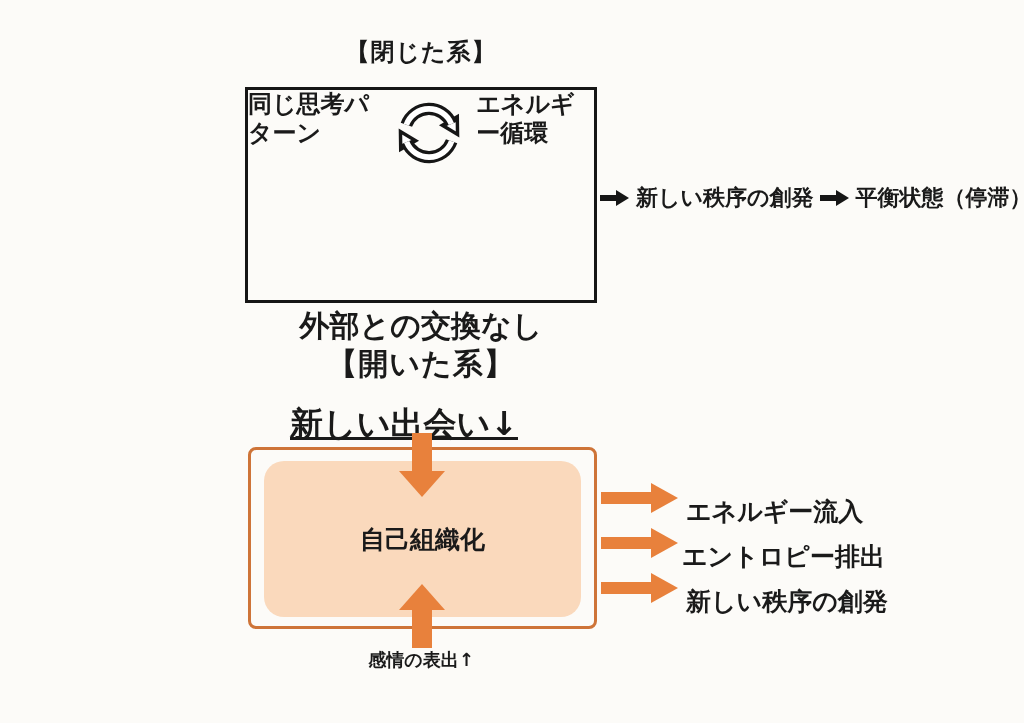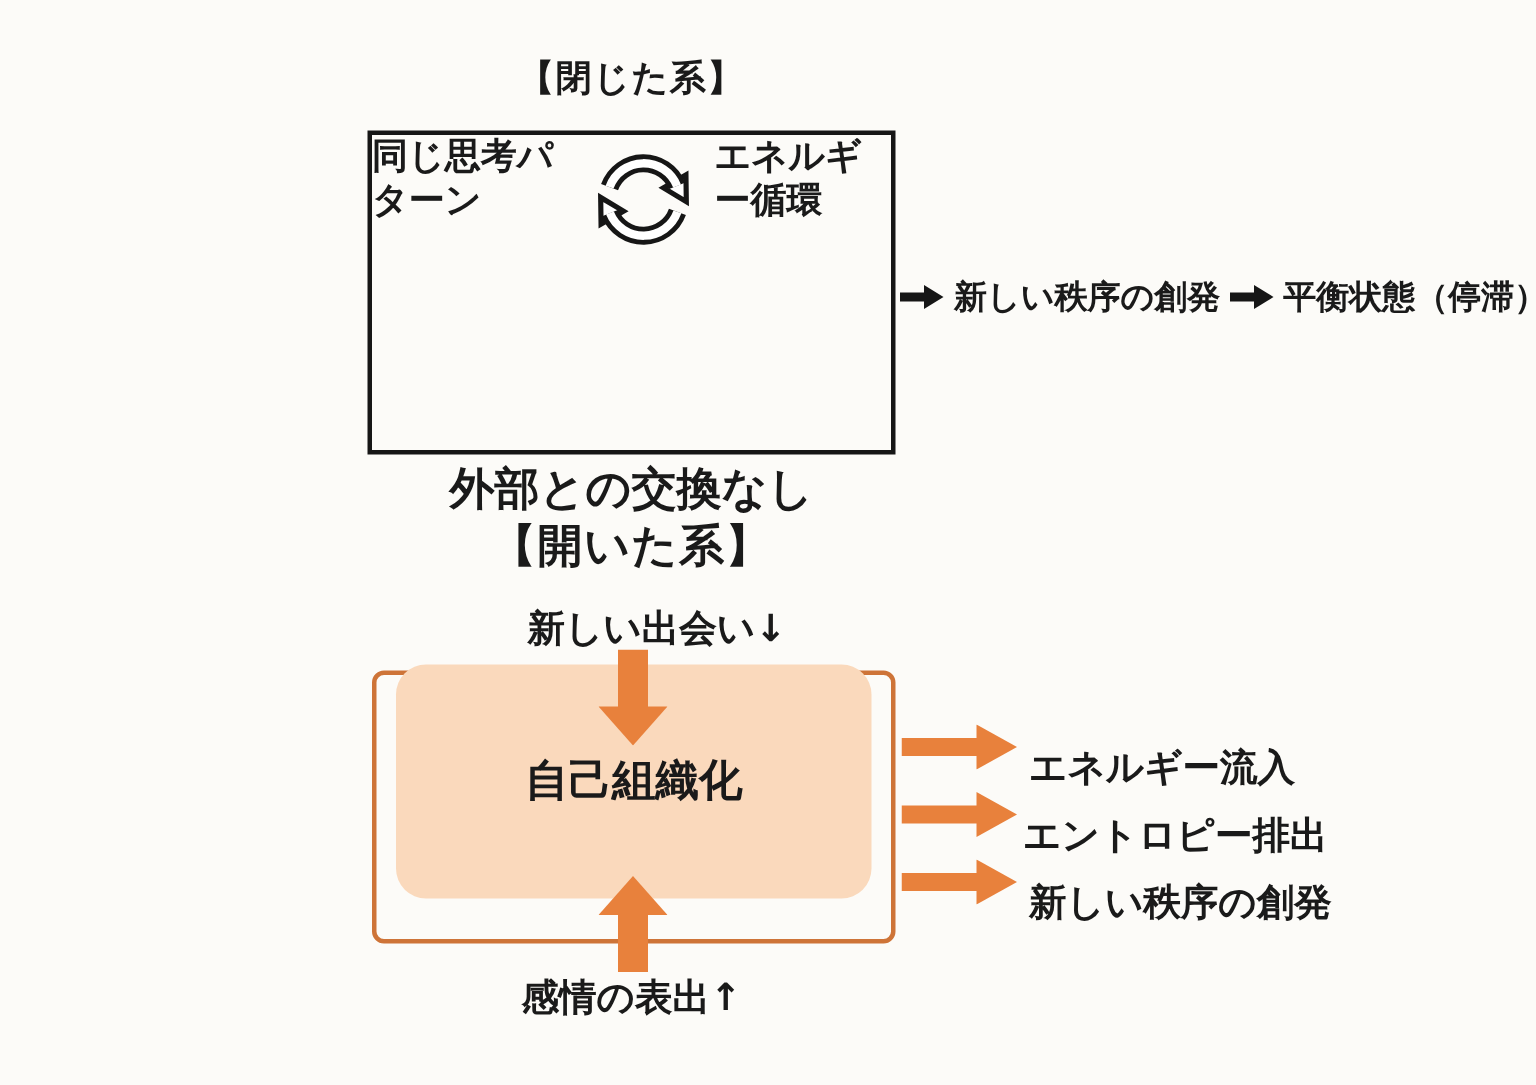--- a/index.html
+++ b/index.html
@@ -42,50 +42,51 @@
     font-size:22px;white-space:nowrap;
   }
   .flow-arrow{display:block;flex:0 0 auto;}
 
   
   .open-title{
     left:205px;top:344px;width:432px;
     font-size:30px;letter-spacing:1px;
   }
   .open-input{
-    left:222px;top:402px;width:432px;
-    font-size:25px;
+    left:188px;top:402px;width:432px;
+    font-size:33px;
+    text-decoration:underline;
   }
   .open-outer{
     left:248px;top:447px;width:343px;height:176px;
     border:3px solid #ce7438;
     border-radius:8px;
     background:transparent;
   }
   .open-inner{
-    left:264px;top:443px;width:317px;height:156px;
+    left:264px;top:461px;width:317px;height:156px;
     background:#fad9bc;
     border-radius:20px;
     display:flex;align-items:center;justify-content:center;
-    font-size:29px;
+    font-size:25px;
   }
   .v-arrow{display:block;}
   .down-arrow{left:399px;top:433px;}
   .up-arrow{left:399px;top:584px;}
   .out-arrow{display:block;}
   .out-arrow-1{left:601px;top:483px;}
   .out-arrow-2{left:601px;top:528px;}
   .out-arrow-3{left:601px;top:573px;}
   .out-label{font-size:25px;white-space:nowrap;margin-top:12px;}
   .out-label-1{left:686px;top:483px;}
   .out-label-2{left:682px;top:528px;}
   .out-label-3{left:686px;top:573px;}
   .bottom-label{
     left:205px;top:648px;width:432px;
-    font-size:25px;
+    font-size:18px;
   }
 </style>
 </head>
 <body>
 
 <div class="canvas">
 
   <div class="abs center closed-title">【閉じた系】</div>
 
   <div class="abs closed-box">

